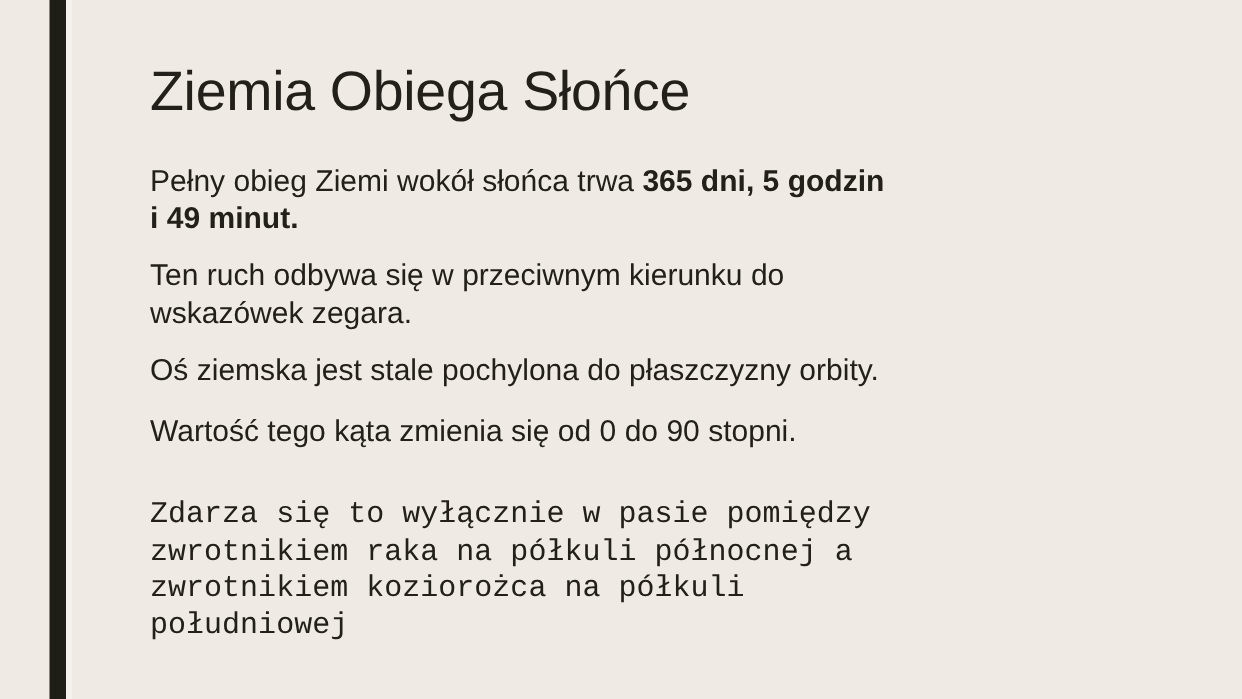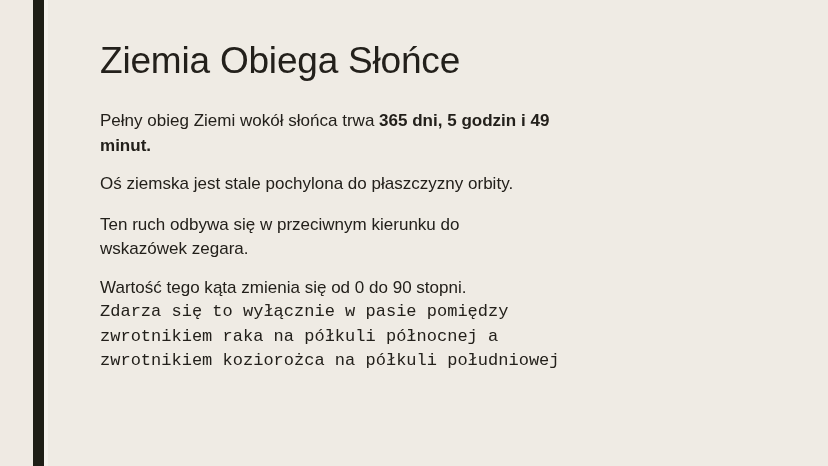--- a/index.html
+++ b/index.html
@@ -77,61 +77,61 @@
   }
 
   .body-block {
     position: absolute;
     left: 52px;
     top: 109px;
     width: 500px;
   }
 
   .para {
-    font-size: 17px;
+    font-size: 20px;
     line-height: 24.5px;
     color: #23201B;
     margin: 0 0 14px 0;
     letter-spacing: 0.01px;
   }
 
   .para:last-child {
     margin-bottom: 0;
   }
 
   .para b {
     font-weight: 700;
   }
 
   .para-1 { width: 492px; }
   .para-2 { width: 440px; }
   .para-3 { width: 492px; margin-bottom: 16px; }
-  .para-4 { width: 492px; margin-bottom: 0; }
+  .para-4 { width: 492px; margin-bottom: 32px; }
   .para-5 { width: 492px; font-family: Liberation Mono, monospace; }
 </style>
 </head>
 <body>
 
 <div id="slide">
 
   <div class="left-strip"></div>
   <div class="accent-bar"></div>
   <div class="accent-separator"></div>
 
   <div class="content-panel">
 
     <div class="slide-title">Ziemia Obiega Słońce</div>
 
     <div class="body-block">
 
       <p class="para para-1"><span>Pełny obieg Ziemi wokół słońca trwa </span><b>365 dni, 5 godzin i 49 minut.</b><span></span></p>
 
+      <p class="para para-2"><span>Ten ruch odbywa się w przeciwnym kierunku do wskazówek zegara.</span><b></b><span></span></p>
+
       <p class="para para-3"><span>Oś ziemska jest stale pochylona do płaszczyzny orbity.</span><b></b><span></span></p>
-
-      <p class="para para-2"><span>Ten ruch odbywa się w przeciwnym kierunku do wskazówek zegara.</span><b></b><span></span></p>
 
       <p class="para para-4"><span>Wartość tego kąta zmienia się od 0 do 90 stopni.</span><b></b><span></span></p>
 
       <p class="para para-5"><span>Zdarza się to wyłącznie w pasie pomiędzy zwrotnikiem raka na półkuli północnej a zwrotnikiem koziorożca na półkuli południowej</span><b></b><span></span></p>
 
     </div>
   </div>
 </div>
 
 </body></html>

